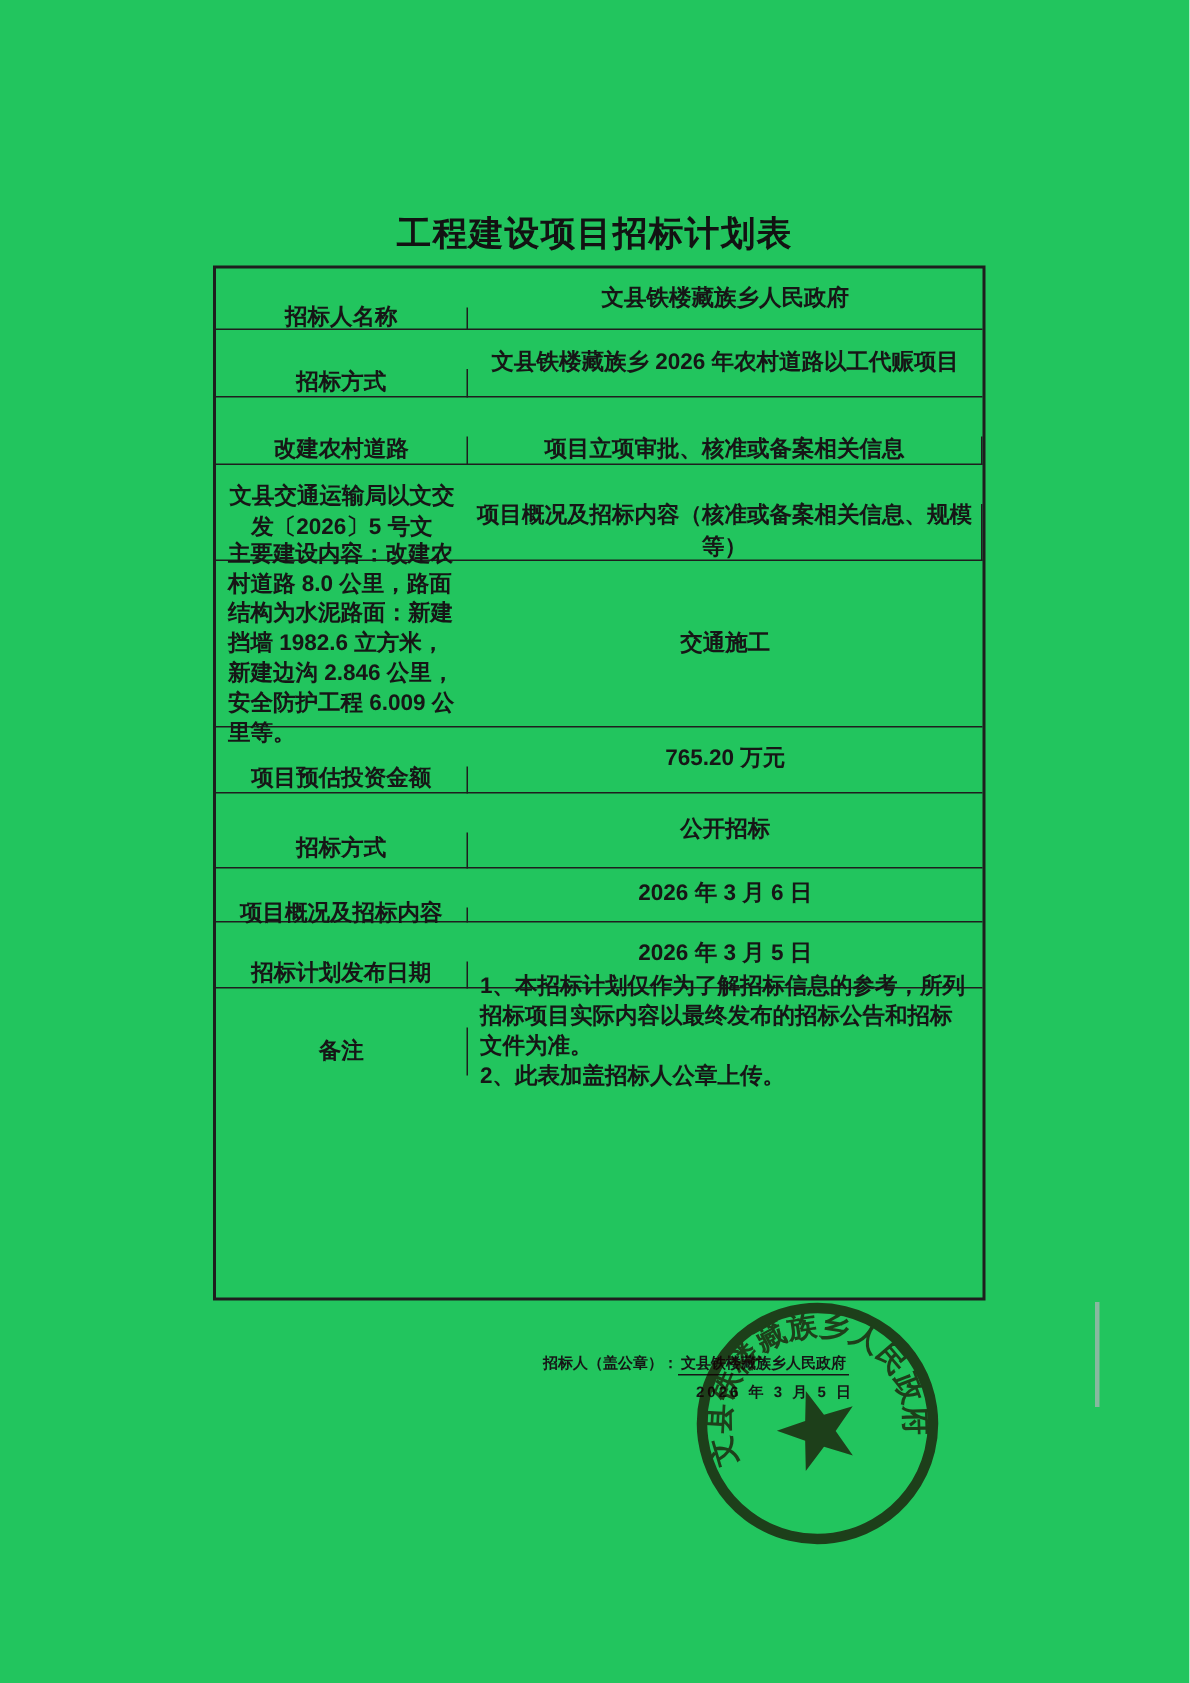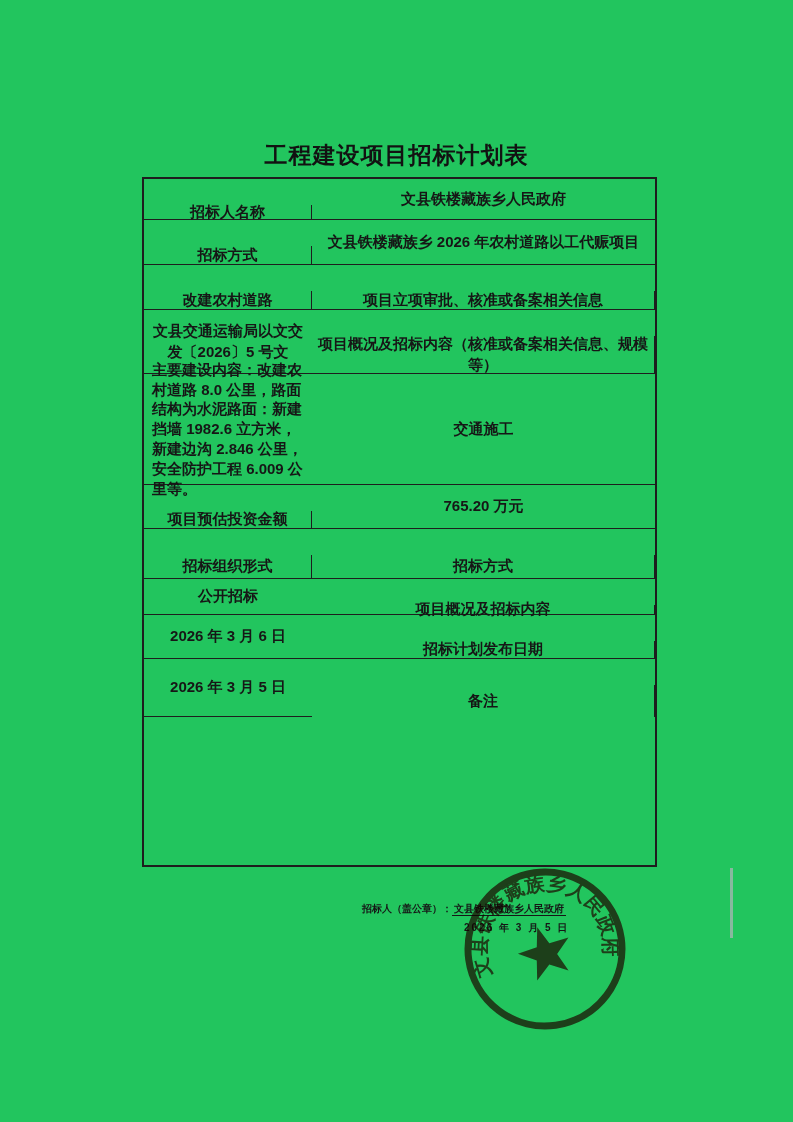--- a/index.html
+++ b/index.html
@@ -133,32 +133,33 @@
     <div class="cell">文县交通运输局以文交发〔2026〕5 号文</div>
 
     <div class="cell label-cell">项目概况及招标内容（核准或备案相关信息、规模等）</div>
     <div class="cell align-left">主要建设内容：改建农村道路 8.0 公里，路面结构为水泥路面：新建挡墙 1982.6 立方米，新建边沟 2.846 公里，安全防护工程 6.009 公里等。</div>
 
     <div class="cell">交通施工</div>
 
     <div class="cell label-cell">项目预估投资金额</div>
     <div class="cell">765.20 万元</div>
 
-    <div class="cell label-cell">招标组织形式</div>
 
     <div class="cell label-cell">招标方式</div>
     <div class="cell">公开招标</div>
 
     <div class="cell label-cell">项目概况及招标内容</div>
     <div class="cell">2026 年 3 月 6 日</div>
 
     <div class="cell label-cell">招标计划发布日期</div>
     <div class="cell">2026 年 3 月 5 日</div>
 
     <div class="cell label-cell bottom-row">备注</div>
+    <div class="cell bottom-row align-left pre-wrap">1、本招标计划仅作为了解招标信息的参考，所列招标项目实际内容以最终发布的招标公告和招标文件为准。
+2、此表加盖招标人公章上传。</div>
   </div>
 
   <div class="signature-block">
     <div class="signer-line">
       <span>招标人（盖公章）：</span><span class="signer-name">文县铁楼藏族乡人民政府</span>
     </div>
     <div class="sign-date">2026 年 3 月 5 日</div>
   </div>
 
   <svg class="official-seal" viewBox="0 0 186 186" xmlns="http://www.w3.org/2000/svg">

